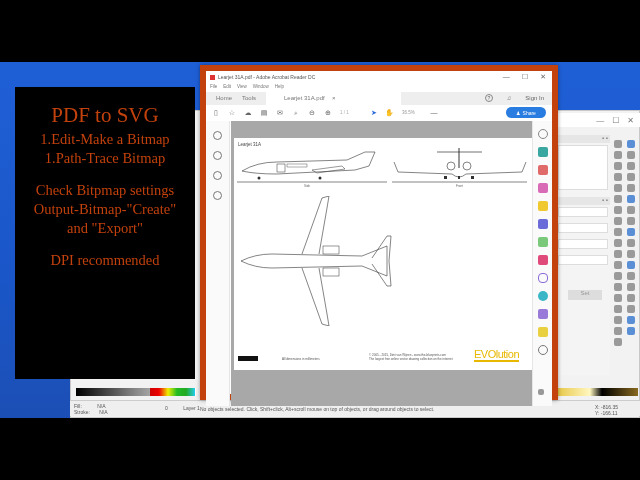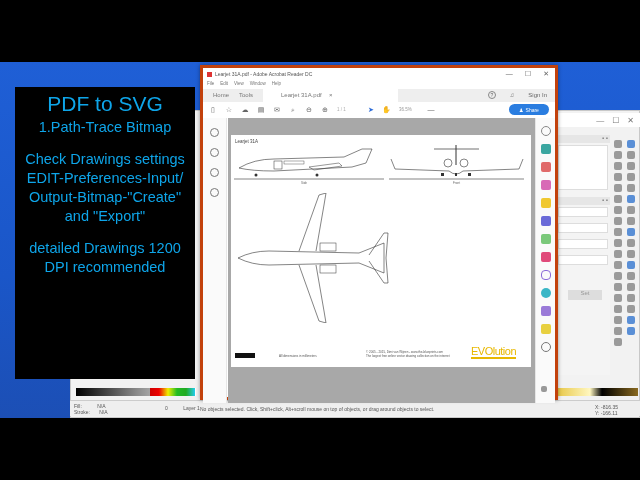--- a/index.html
+++ b/index.html
@@ -21,21 +21,21 @@
   .palette { position: absolute; left: 76px; top: 388px; width: 120px; height: 8px; background: linear-gradient(90deg, #000 0%, #888 50%, #fff 100%); }
   .palette-color { position: absolute; left: 150px; top: 388px; width: 45px; height: 8px; background: linear-gradient(90deg, #c00 0%, #e00 20%, #ee0 40%, #2b2 60%, #2a2 80%, #2ce 100%); }
   .palette-right { position: absolute; left: 558px; top: 388px; width: 80px; height: 8px; background: linear-gradient(90deg, #e8c84a 0%, #fff7c0 40%, #000 55%, #8a6a20 100%); }
   .ink-statusbar { position: absolute; left: 70px; top: 400px; width: 570px; height: 16px; background: #efefef; border-top: 1px solid #ccc; font-size: 5px; color: #555; }
   .ink-statusbar .fill { position:absolute; left:4px; top:2px; line-height:6px; }
   .ink-statusbar .layer { position:absolute; left:95px; top:4px; }
   .ink-statusbar .msg { position:absolute; left:130px; top:5px; white-space:nowrap; }
   .ink-statusbar .coords { position:absolute; left:525px; top:3px; line-height:6px; }
 
   
-  .acrobat { position: absolute; left: 200px; top: 65px; width: 358px; height: 335px; background: #fff; border: 3px solid #c2410c; box-shadow: 0 0 4px rgba(0,0,0,.4); }
+  .acrobat { position: absolute; left: 200px; top: 65px; width: 358px; height: 335px; background: #fff; border: 6px solid #c2410c; box-shadow: 0 0 4px rgba(0,0,0,.4); }
   .acr-title { position:absolute; left:0; top:0; width:100%; height:12px; display:flex; align-items:center; font-size:5px; color:#555; padding-left:4px; }
   .acr-title .pdf-icon { width:5px; height:5px; background:#d33; margin-right:3px; }
   .acr-title .wc { position:absolute; right:6px; top:2px; display:flex; gap:12px; font-size:7px; color:#666; }
   .acr-menu { position:absolute; left:4px; top:13px; font-size:4.5px; color:#777; display:flex; gap:6px; }
   .acr-tabs { position:absolute; left:0; top:21px; width:100%; height:13px; background:#eee; font-size:6px; color:#777; }
   .acr-tabs .t { position:absolute; top:3px; }
   .acr-tabs .doc-tab { position:absolute; left:60px; top:0; width:135px; height:13px; background:#fff; }
   .acr-tabs .right { position:absolute; right:8px; top:2px; display:flex; gap:14px; font-size:6px; color:#666; align-items:center; }
   .acr-toolbar { position:absolute; left:0; top:34px; width:100%; height:15px; background:#fff; display:flex; align-items:center; gap:8px; padding-left:6px; font-size:7px; color:#777; }
   .acr-toolbar .ti { width:8px; height:8px; display:flex; align-items:center; justify-content:center; font-size:7px; color:#666; }
@@ -50,21 +50,21 @@
   .doc-area { position:absolute; left:25px; top:50px; width:313px; height:285px; background:#a8a8a8; }
   .page { position:absolute; left:3px; top:17px; width:300px; height:232px; background:#fff; }
   .page .title { position:absolute; left:4px; top:4px; font-size:4.5px; color:#444; }
   .page .lbl { position:absolute; font-size:3px; color:#666; }
   .page .scale { position:absolute; left:4px; top:218px; width:20px; height:5px; background:#111; }
   .page .note1 { position:absolute; left:48px; top:219px; font-size:3px; color:#555; }
   .page .note2 { position:absolute; left:135px; top:215px; font-size:3px; color:#555; width:110px; line-height:4px; }
   .page .evo { position:absolute; left:240px; top:210px; font-size:11px; color:#e8b800; font-family:"Liberation Sans", sans-serif; letter-spacing:-0.5px; border-bottom:2px solid #e8b800; }
 
   
-  .caption { position:absolute; left:15px; top:87px; width:180px; height:292px; background:#000; color:#0ea5e9; font-family:Liberation Sans, sans-serif; text-align:center; padding-top:2px; }
+  .caption { position:absolute; left:15px; top:87px; width:180px; height:292px; background:#000; color:#c2410c; font-family:Liberation Serif, serif; text-align:center; padding-top:14px; }
   .caption .h1 { font-size:21px; line-height:29px; }
   .caption .p { font-size:14.5px; line-height:19px; }
   .caption .gap { height:13px; }
 </style>
 </head>
 <body>
 
 <div class="stage">
   <div class="desktop"></div>
 
@@ -260,23 +260,22 @@
       <div class="ri" style="top:170px;background:#3ab6c6;border-radius:50%;"></div>
       <div class="ri" style="top:188px;background:#9a7ad8;"></div>
       <div class="ri" style="top:206px;background:#e8d040;"></div>
       <div class="ri" style="top:224px;border:1.5px solid #777;border-radius:50%;"></div>
       <div class="ri" style="top:268px;width:6px;height:6px;background:#999;"></div>
     </div>
   </div>
 
   <div class="caption">
     <div class="h1">PDF to SVG</div>
+    <div class="p">1.Edit-Make a Bitmap</div>
     <div class="p">1.Path-Trace Bitmap</div>
     <div class="gap"></div>
-    <div class="p">Check Drawings settings</div>
-    <div class="p">EDIT-Preferences-Input/</div>
+    <div class="p">Check Bitpmap settings</div>
     <div class="p">Output-Bitmap-"Create"</div>
     <div class="p">and "Export"</div>
     <div class="gap"></div>
-    <div class="p">detailed  Drawings 1200</div>
     <div class="p">DPI recommended</div>
   </div>
 </div>
 
 </body></html>

